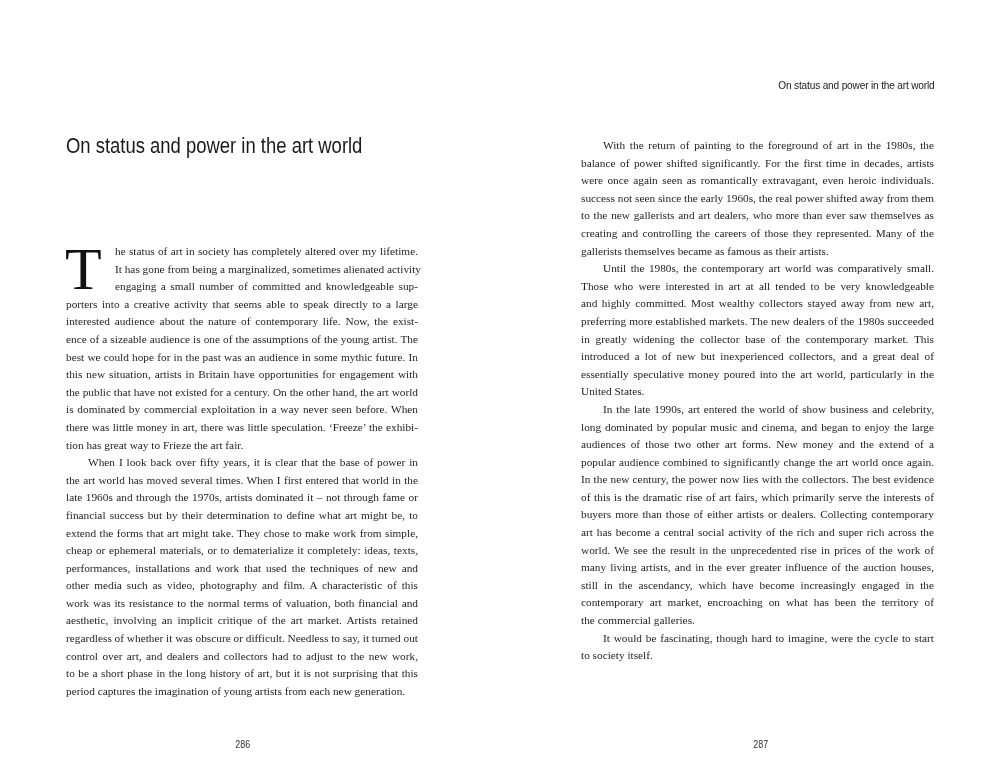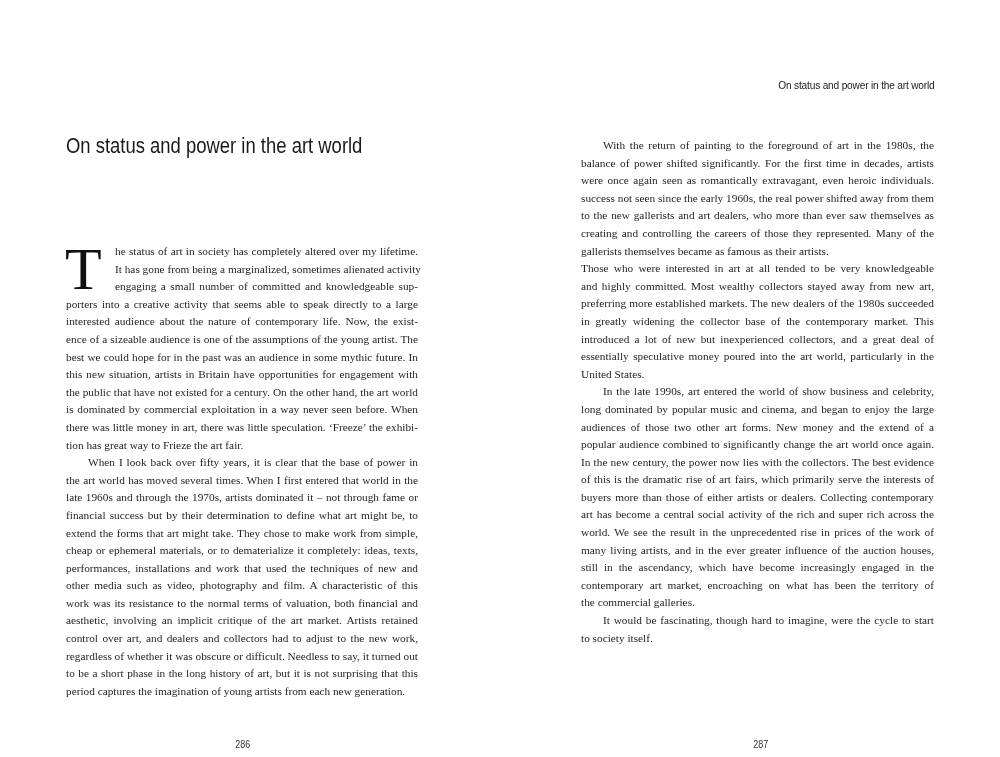--- a/index.html
+++ b/index.html
@@ -67,42 +67,43 @@
         <span class="line indent">When I look back over fifty years, it is clear that the base of power in</span>
         <span class="line">the art world has moved several times. When I first entered that world in the</span>
         <span class="line">late 1960s and through the 1970s, artists dominated it – not through fame or</span>
         <span class="line">financial success but by their determination to define what art might be, to</span>
         <span class="line">extend the forms that art might take. They chose to make work from simple,</span>
         <span class="line">cheap or ephemeral materials, or to dematerialize it completely: ideas, texts,</span>
         <span class="line">performances, installations and work that used the techniques of new and</span>
         <span class="line">other media such as video, photography and film. A characteristic of this</span>
         <span class="line">work was its resistance to the normal terms of valuation, both financial and</span>
         <span class="line">aesthetic, involving an implicit critique of the art market. Artists retained</span>
+        <span class="line">regardless of whether it was obscure or difficult. Needless to say, it turned out</span>
         <span class="line">control over art, and dealers and collectors had to adjust to the new work,</span>
-        <span class="line">regardless of whether it was obscure or difficult. Needless to say, it turned out</span>
         <span class="line">to be a short phase in the long history of art, but it is not surprising that this</span>
         <span class="line last">period captures the imagination of young artists from each new generation.</span>
       </div>
   </div>
   <div class="folio folio-left">286</div>
 </div>
 
 <div class="page page-right">
   <div class="running-head">On status and power in the art world</div>
   <div class="body-text right-text">
     <div class="paragraph">
         <span class="line indent">With the return of painting to the foreground of art in the 1980s, the</span>
         <span class="line">balance of power shifted significantly. For the first time in decades, artists</span>
         <span class="line">were once again seen as romantically extravagant, even heroic individuals.</span>
         <span class="line">success not seen since the early 1960s, the real power shifted away from them</span>
         <span class="line">to the new gallerists and art dealers, who more than ever saw themselves as</span>
         <span class="line">creating and controlling the careers of those they represented. Many of the</span>
         <span class="line last">gallerists themselves became as famous as their artists.</span>
       </div>
     <div class="paragraph">
+        <span class="line indent">Until the 1980s, the contemporary art world was comparatively small.</span>
         <span class="line">Those who were interested in art at all tended to be very knowledgeable</span>
         <span class="line">and highly committed. Most wealthy collectors stayed away from new art,</span>
         <span class="line">preferring more established markets. The new dealers of the 1980s succeeded</span>
         <span class="line">in greatly widening the collector base of the contemporary market. This</span>
         <span class="line">introduced a lot of new but inexperienced collectors, and a great deal of</span>
         <span class="line">essentially speculative money poured into the art world, particularly in the</span>
         <span class="line last">United States.</span>
       </div>
     <div class="paragraph">
         <span class="line indent">In the late 1990s, art entered the world of show business and celebrity,</span>

